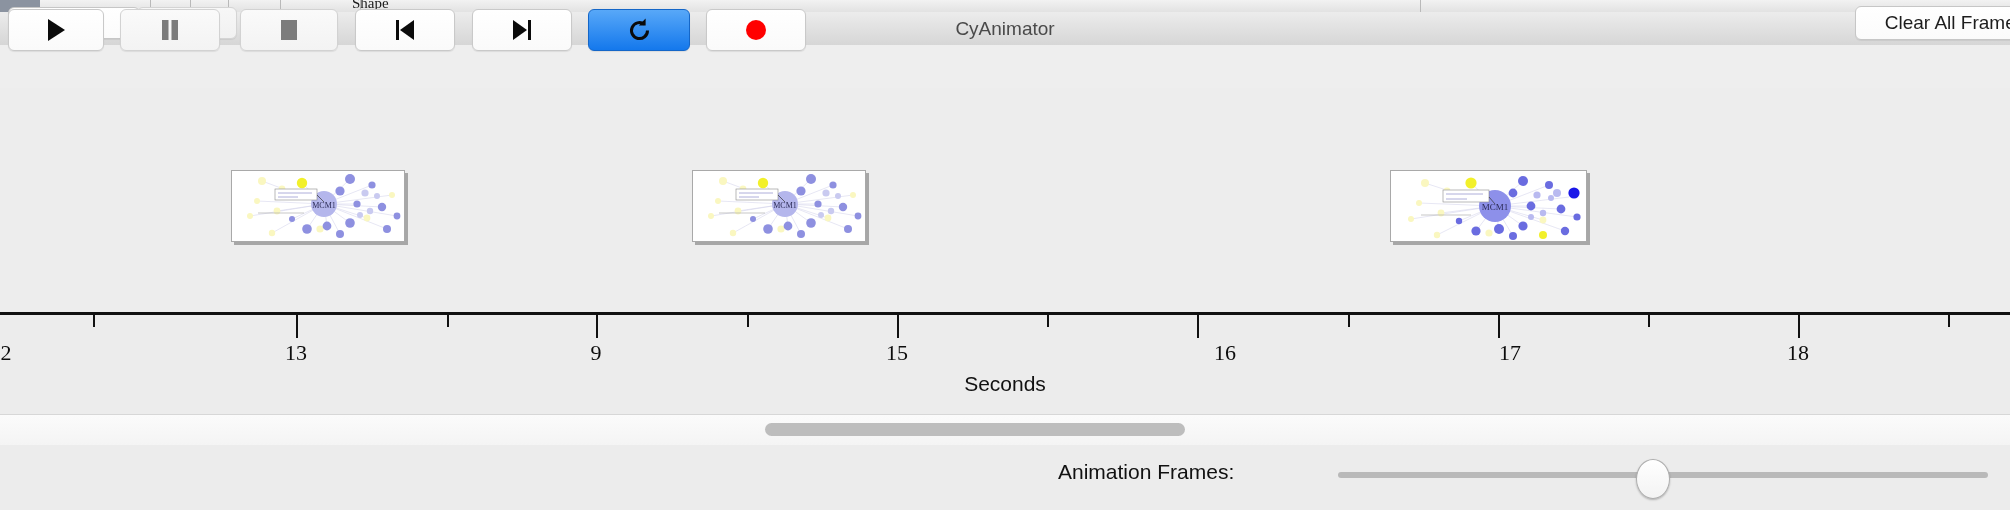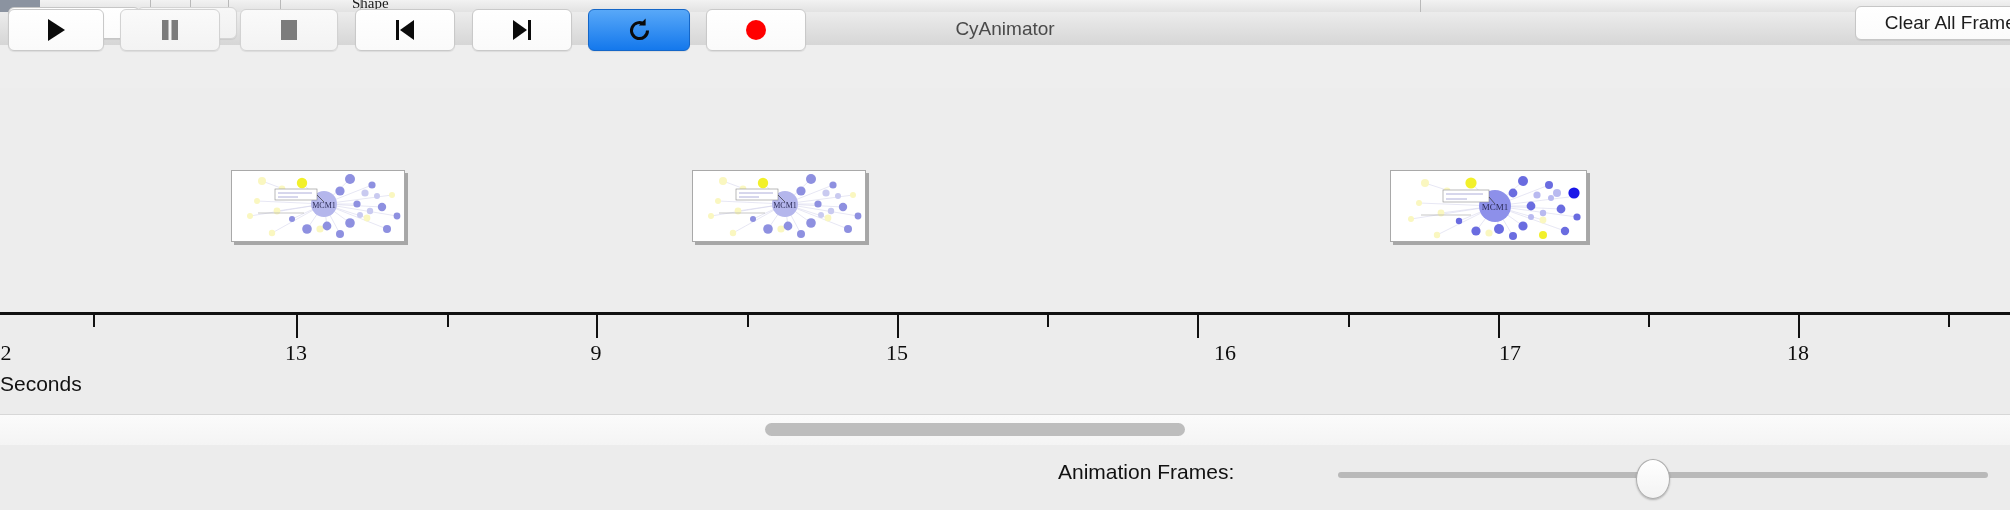--- a/index.html
+++ b/index.html
@@ -55,21 +55,21 @@
     box-shadow:3px 3px 0 rgba(110,110,110,.55);cursor:pointer;overflow:hidden;}
   .frame svg{display:block;width:100%;height:100%;}
 
   
   .axis{position:absolute;left:0;top:312px;width:2010px;height:3px;background:#111;}
   .tick{position:absolute;width:2px;background:#111;}
   .tick.major{top:315px;height:23px;}
   .tick.minor{top:315px;height:12px;}
   .ticklabel{position:absolute;top:340px;font-size:22px;color:#0d0d0d;
     font-family:"Liberation Serif",serif;transform:translateX(-50%);white-space:nowrap;}
-  .axis-title{position:absolute;top:372px;left:0;width:2010px;
+  .axis-title{position:absolute;top:372px;left:0;width:2010px;text-align:center;
     font-size:21px;color:#111;}
 
   
   .scroll-area{position:absolute;left:0;top:414px;width:2010px;height:30px;
     background:linear-gradient(#fbfbfb,#f4f4f4);
     border-top:1px solid #d7d7d7;border-bottom:1px solid #868686;}
   .scroll-thumb{position:absolute;left:765px;top:8px;width:420px;height:13px;
     border-radius:7px;background:#bdbdbd;cursor:pointer;}
 
   

